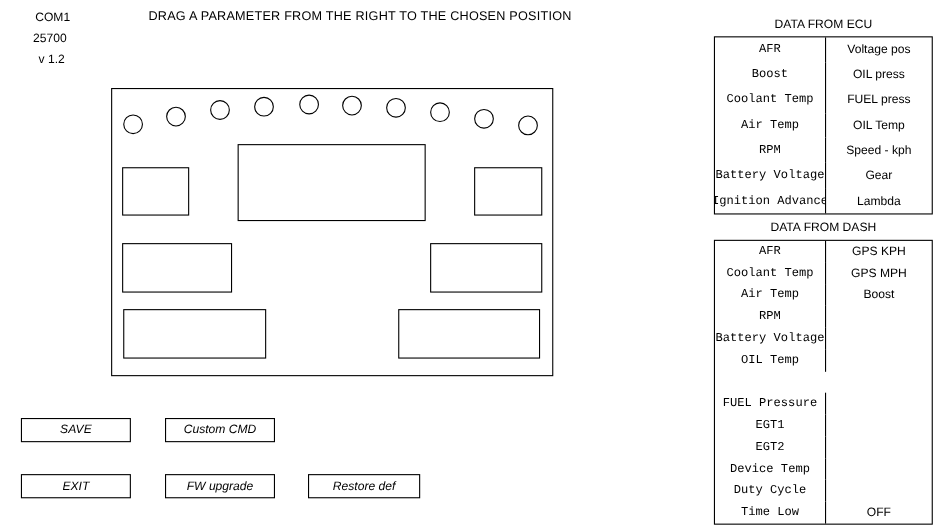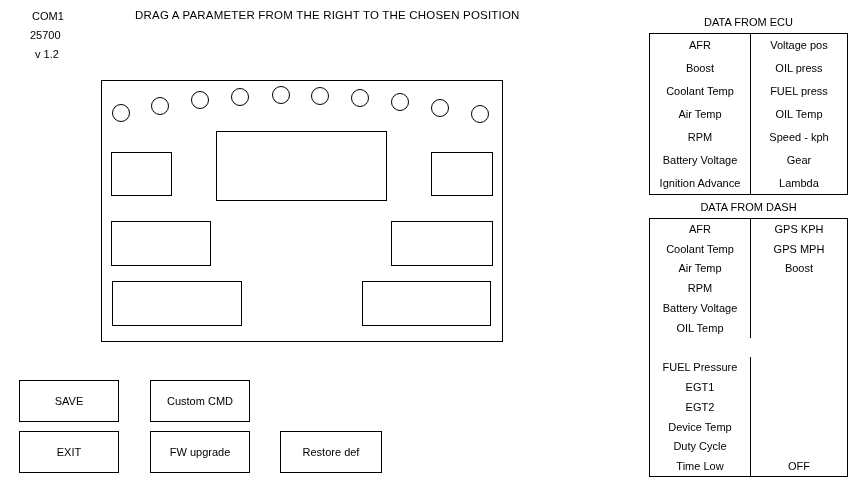--- a/index.html
+++ b/index.html
@@ -27,27 +27,27 @@
 
   
   .table-title { position:absolute; left:649px; width:199px; text-align:center; }
   .param-table { position:absolute; left:649px; width:199px; border:1px solid #000;
                  display:flex; flex-direction:column; box-sizing:border-box; }
   #ecu-table  { top:33px;  height:162px; }
   #dash-table { top:218px; height:259px; }
   .param-row  { flex:1; display:flex; }
   .param-cell { display:flex; align-items:center; justify-content:center;
                 overflow:hidden; white-space:nowrap; }
-  .param-cell.left  { width:51%; border-right:1px solid #000; }
+  .param-cell.left  { width:51%; border-right:1px solid #000;font-family:Liberation Mono, monospace; }
   .param-cell.right { width:49%; }
 
   
-  .btn { position:absolute; width:100px; height:42px; border:1px solid #000;
+  .btn { position:absolute; width:100px; height:22px; border:1px solid #000;
          background:#fff; display:flex; align-items:center; justify-content:center;
-         font-size:11px; cursor:pointer; }
+         font-size:11px; cursor:pointer;font-style:italic; }
 </style>
 </head>
 <body>
 
 <div id="app">
 
   <div class="txt" style="left:32px; top:10px;">COM1</div>
   <div class="txt" style="left:30px; top:29px;">25700</div>
   <div class="txt" style="left:35px; top:48px;">v 1.2</div>
 

